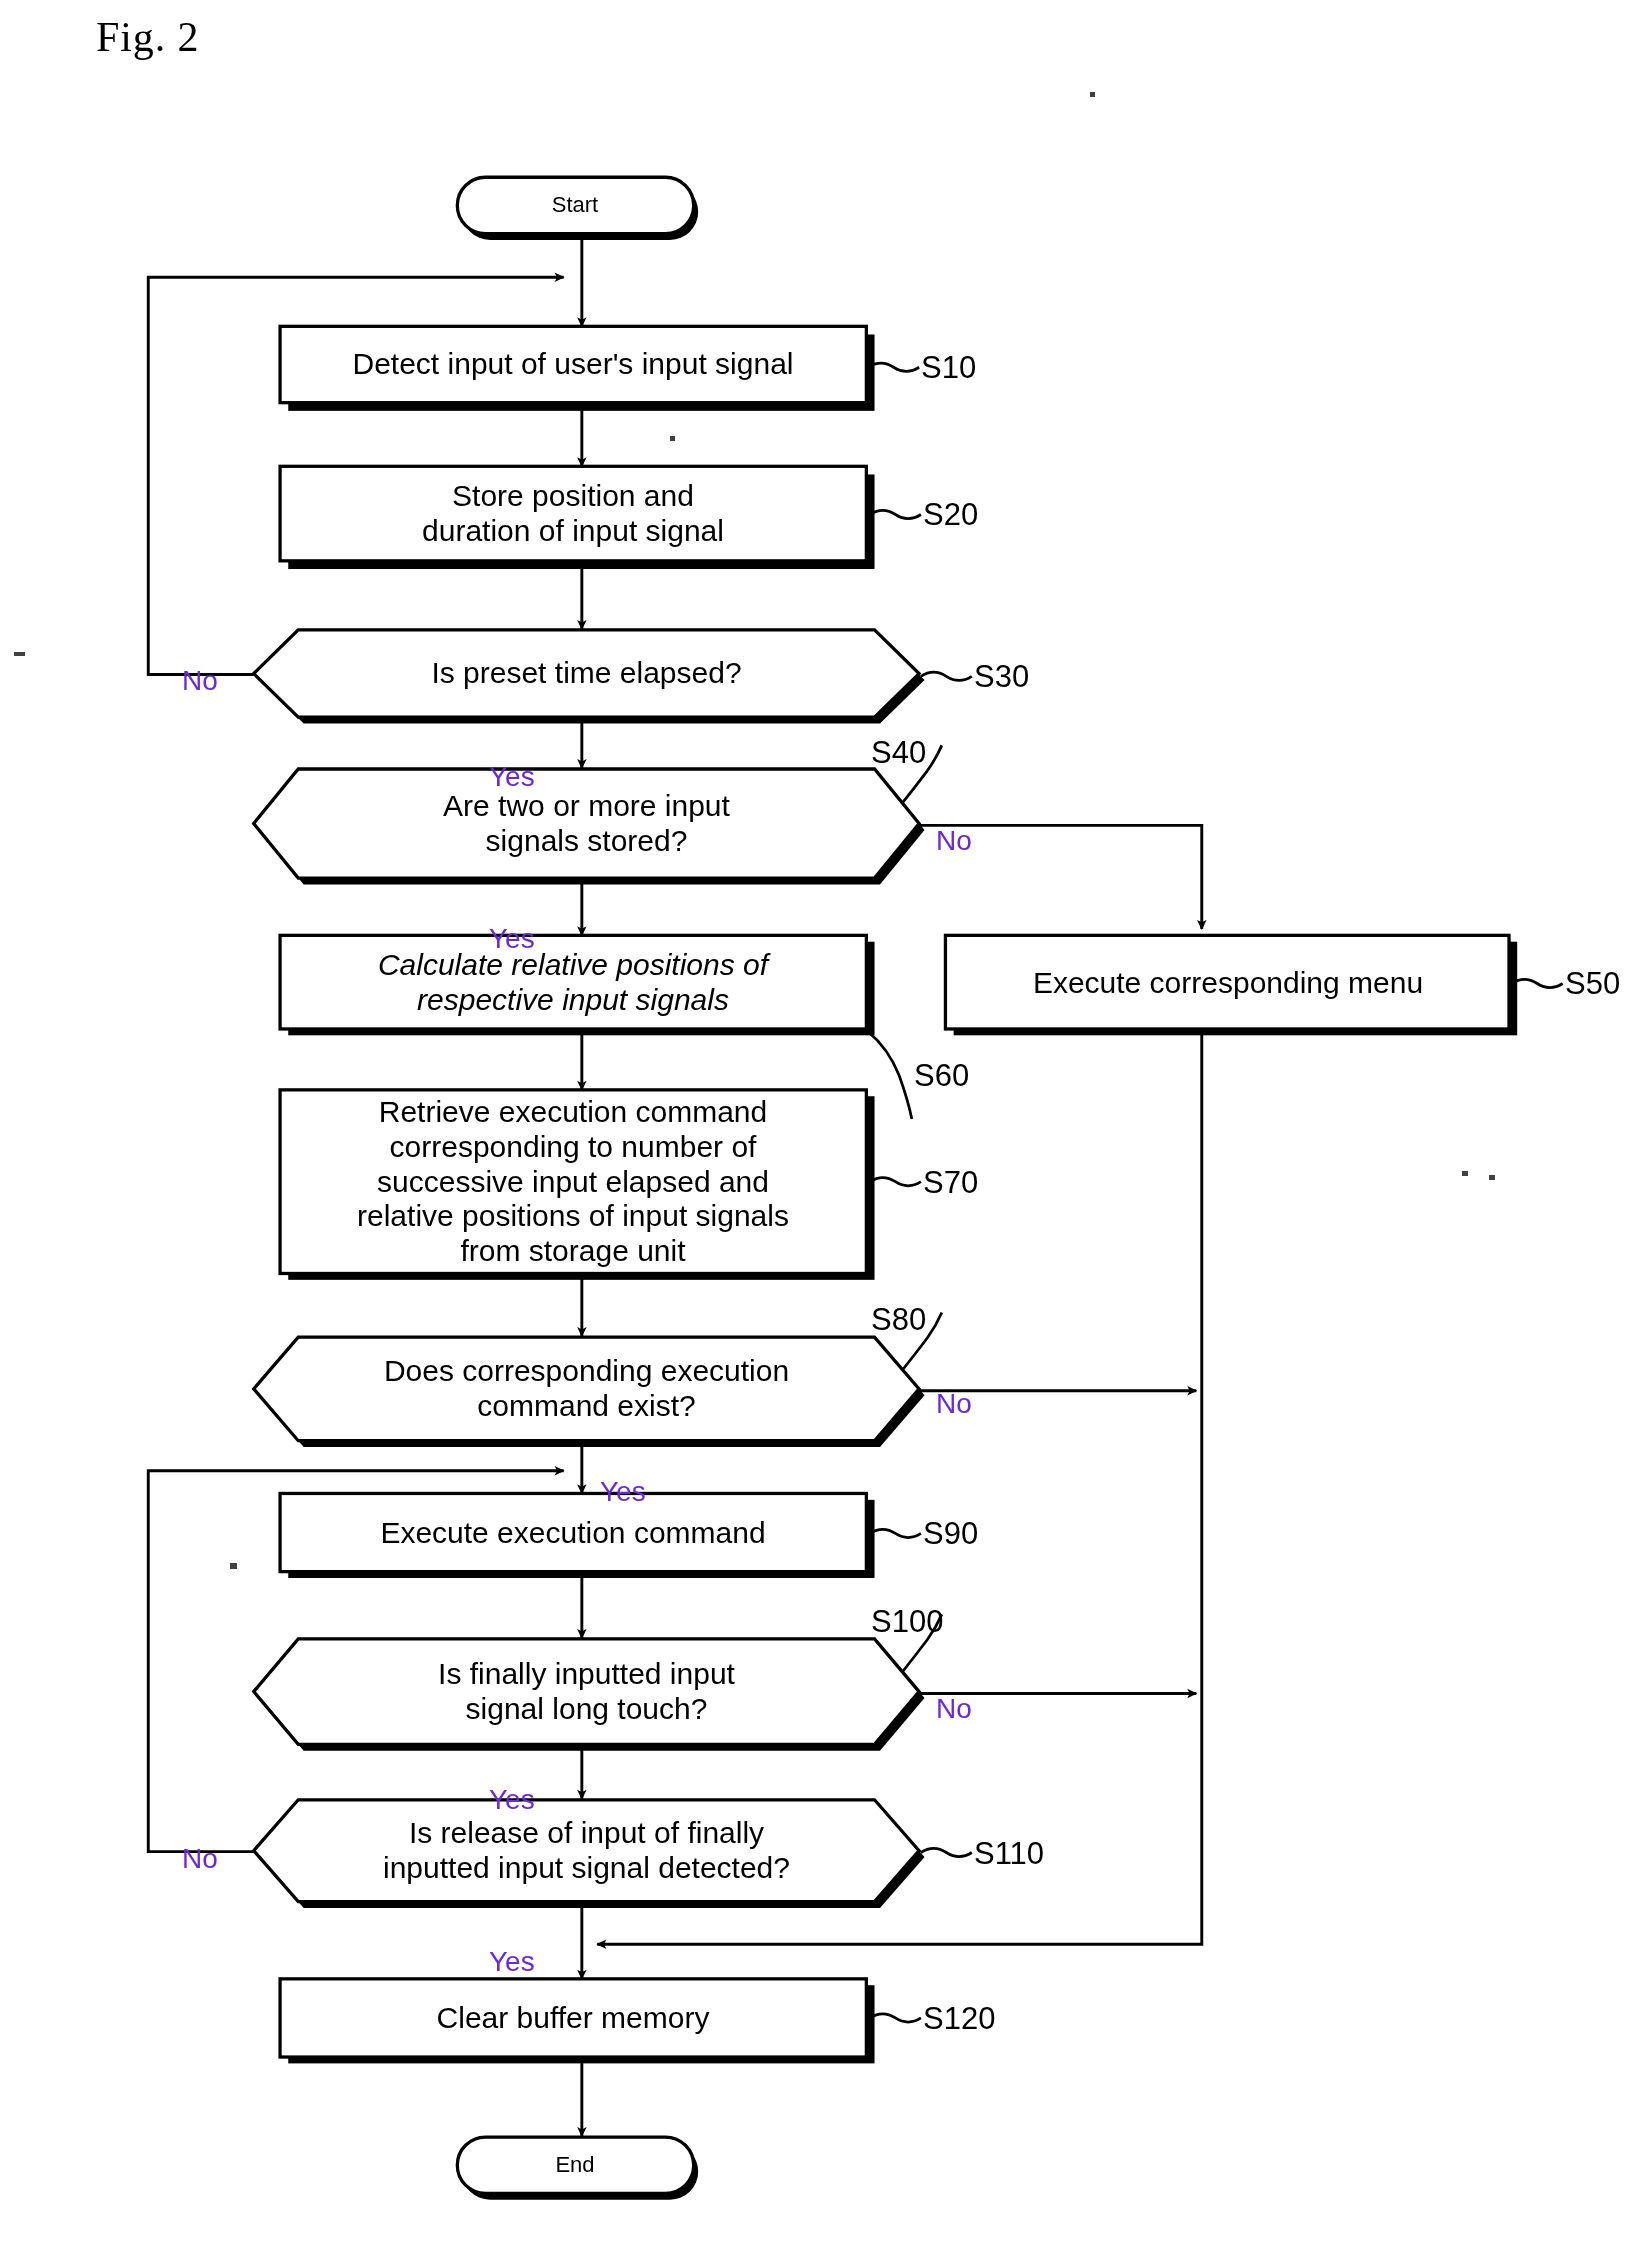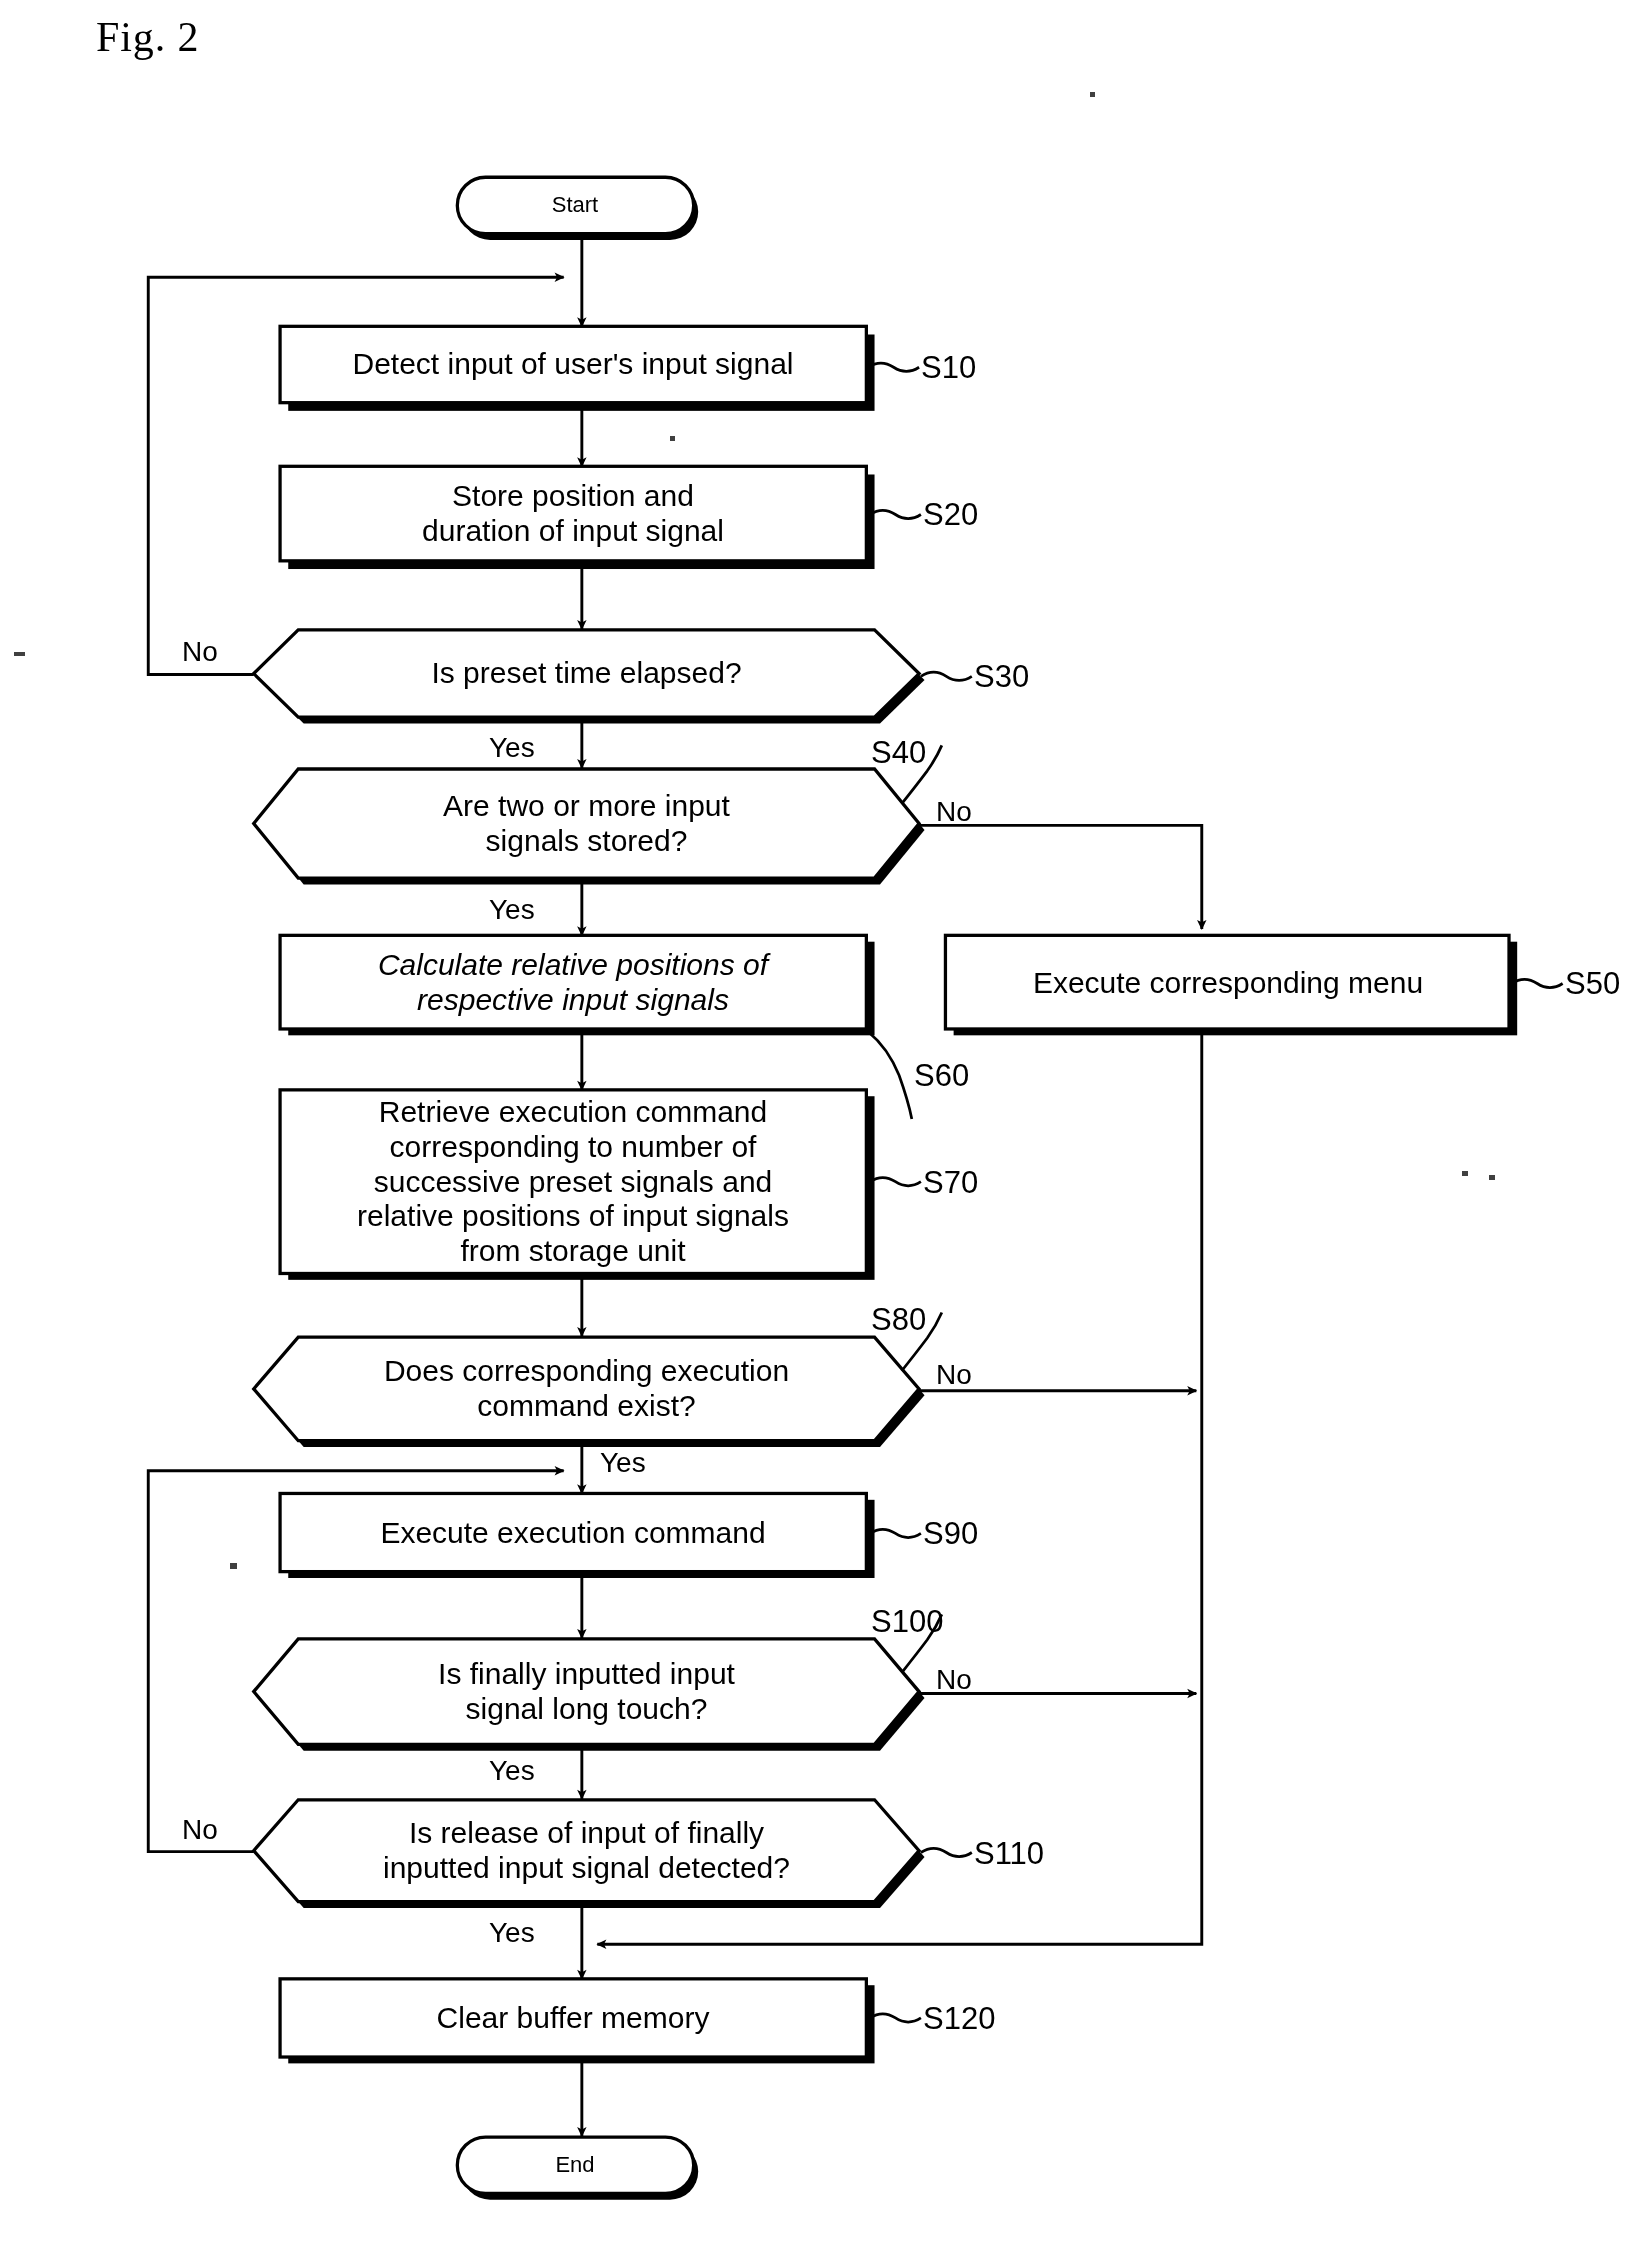--- a/index.html
+++ b/index.html
@@ -54,22 +54,23 @@
     position: absolute;
     font-family: "Liberation Sans", sans-serif;
     font-size: 31px;
     color: #000;
     white-space: nowrap;
   }
   .edge-label {
     position: absolute;
     font-family: "Liberation Sans", sans-serif;
     font-size: 28px;
-    color: #000000;
+    color: #6d28d9;
     white-space: nowrap;
+    margin-top: 29px;
   }
   
   .speck {
     position: absolute;
     background: #000;
     opacity: .75;
   }
 </style>
 </head>
 <body>
@@ -207,21 +208,21 @@
 
   <div class="node-label" style="left:273px;top:630px;width:627px;height:87px;">Is preset time elapsed?</div>
 
   <div class="node-label" style="left:280px;top:936px;width:586px;height:94px;font-style:italic;">Calculate relative positions of
 respective input signals</div>
 
   <div class="node-label" style="left:946px;top:936px;width:564px;height:94px;">Execute corresponding menu</div>
 
   <div class="node-label" style="left:280px;top:1090px;width:586px;height:184px;">Retrieve execution command
 corresponding to number of
-successive preset signals and
+successive input elapsed and
 relative positions of input signals
 from storage unit</div>
 
   <div class="node-label" style="left:273px;top:1337px;width:627px;height:104px;">Does corresponding execution
 command exist?</div>
 
   <div class="node-label" style="left:280px;top:1494px;width:586px;height:78px;">Execute execution command</div>
 
   <div class="node-label" style="left:273px;top:1639px;width:627px;height:105px;">Is finally inputted input
 signal long touch?</div>

